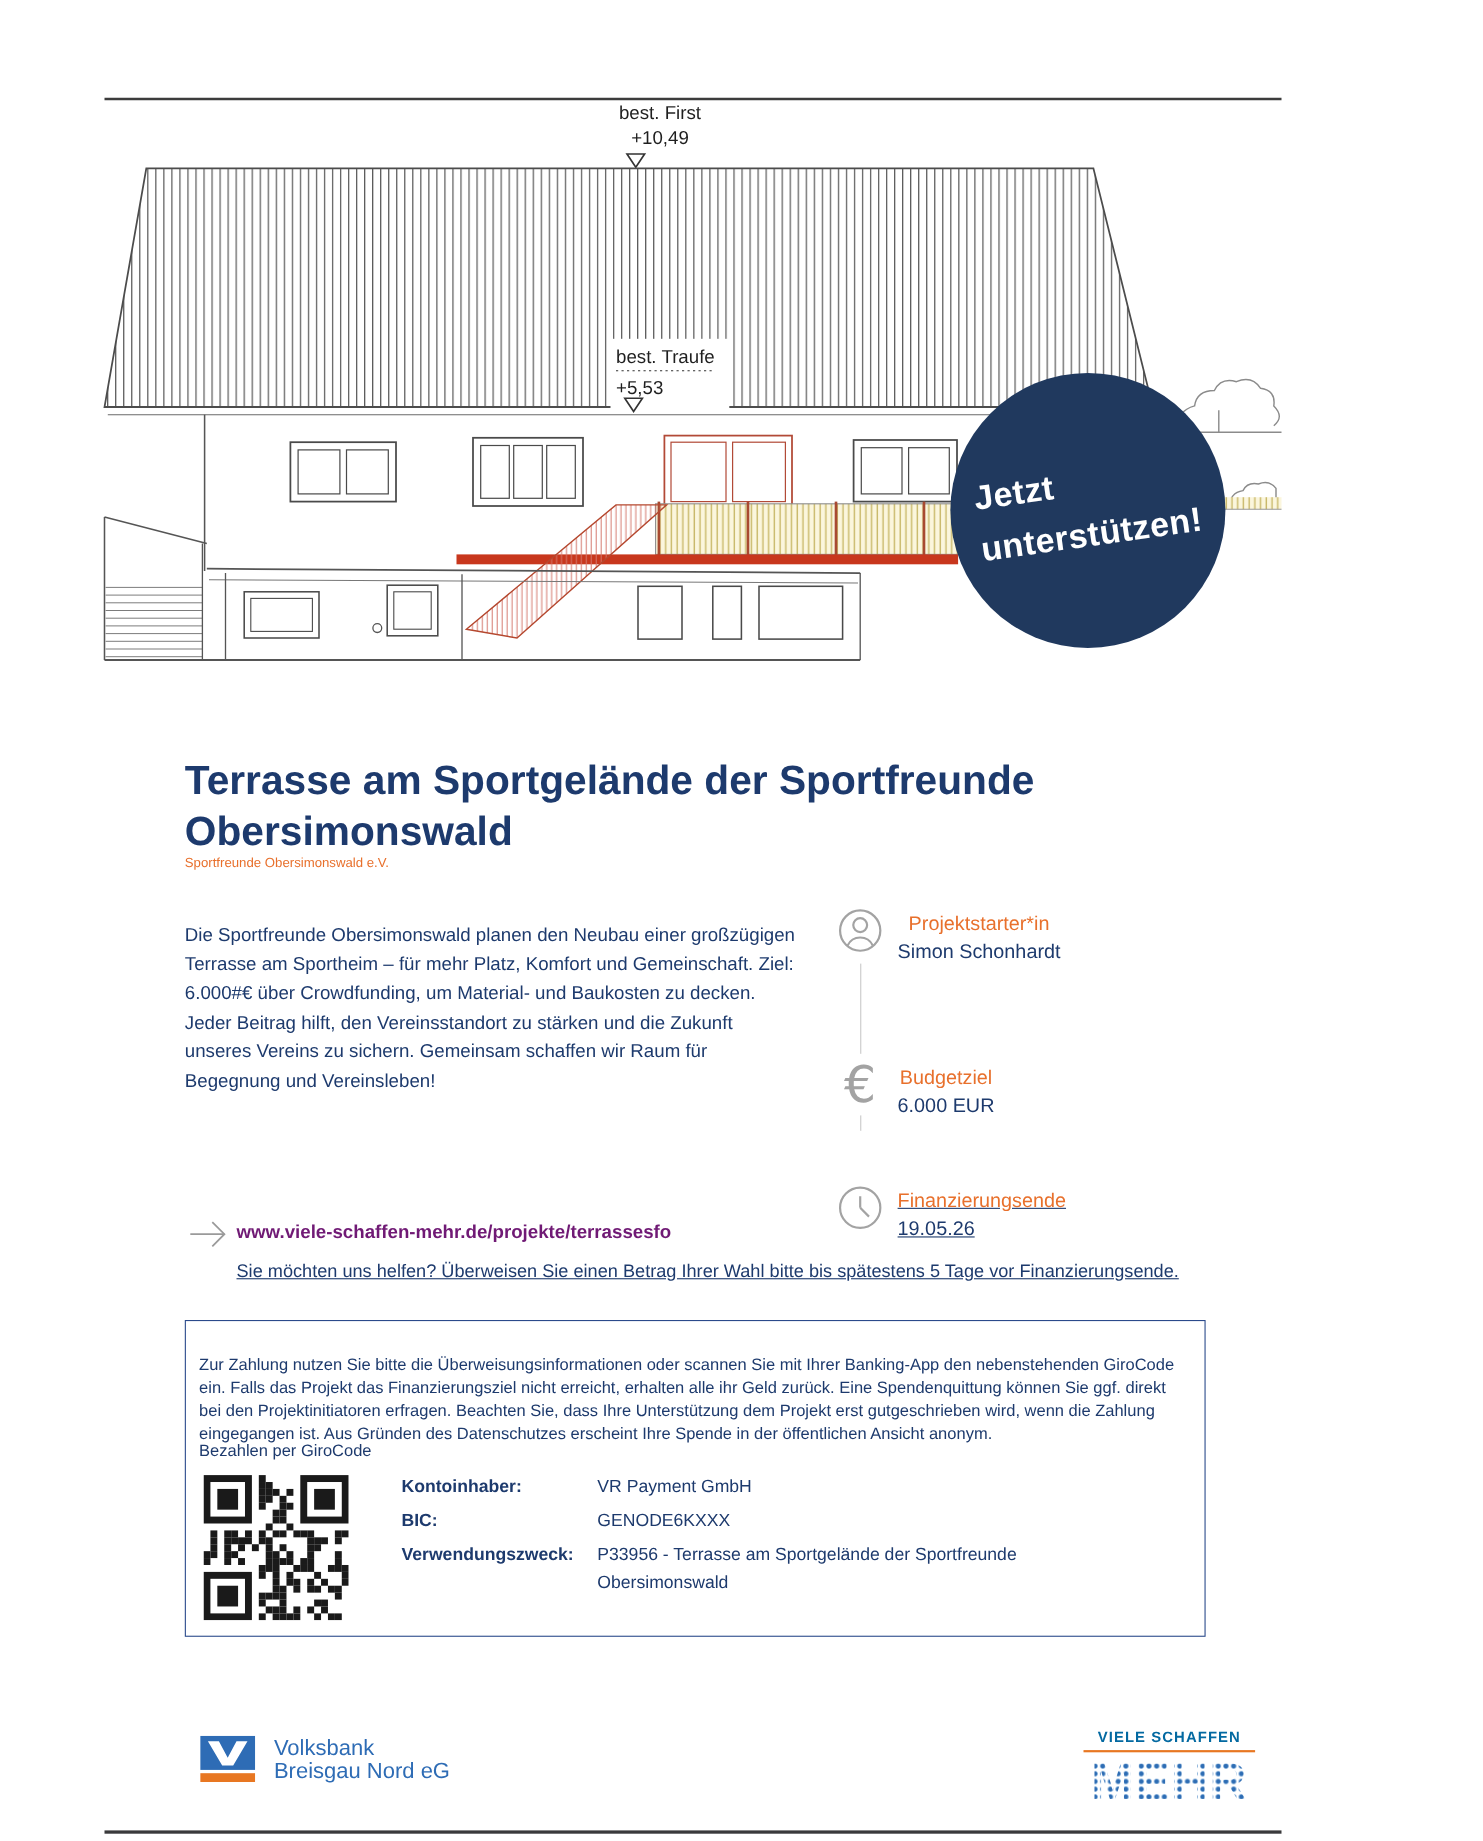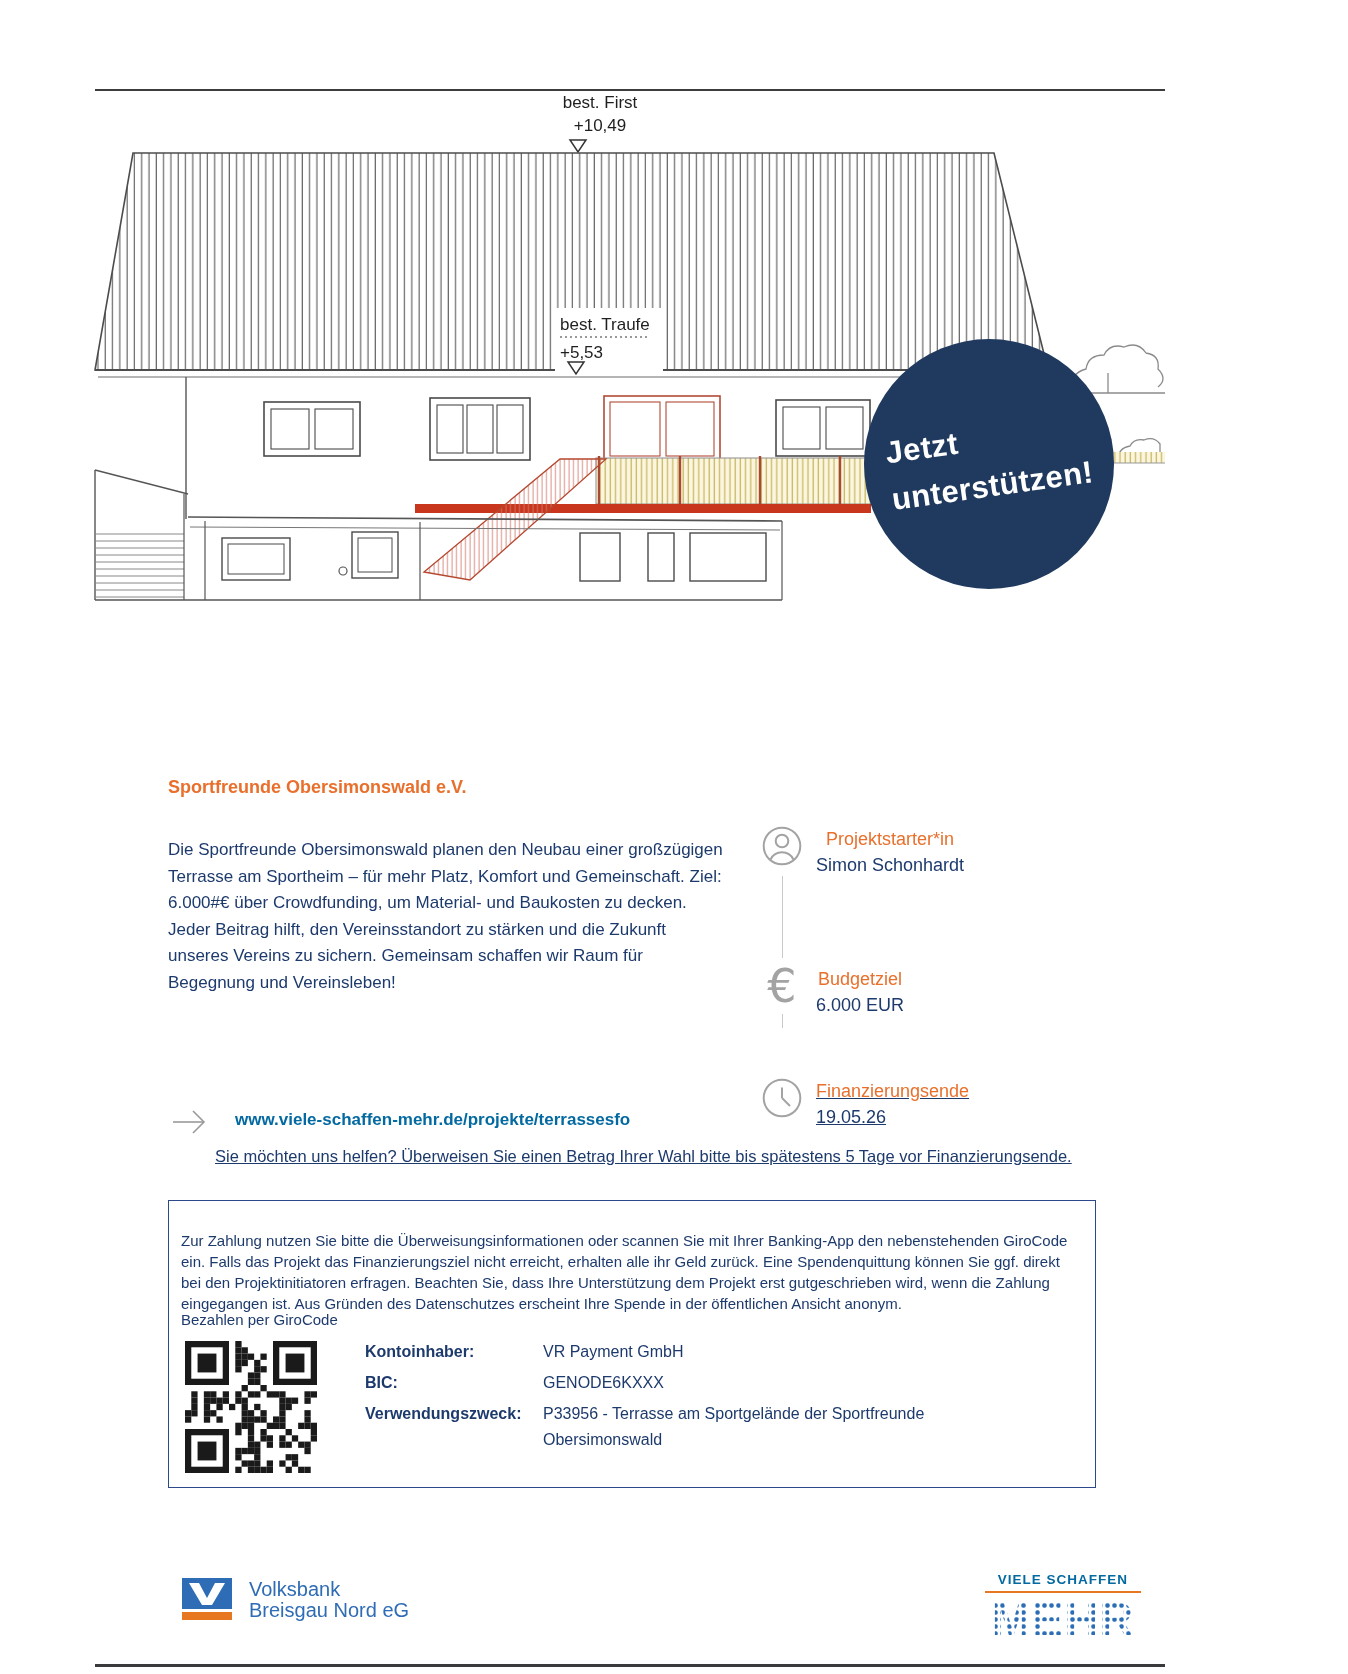--- a/index.html
+++ b/index.html
@@ -11,37 +11,37 @@
   
   .badge{position:absolute;left:864px;top:339px;width:250px;height:250px;border-radius:50%;
          background:#20395e;display:flex;align-items:center;}
   .badge-inner{transform:rotate(-8deg);color:#fff;font-weight:bold;font-size:31px;
                line-height:1.5;padding-left:24px;letter-spacing:.5px;}
   .badge-inner span{display:block;}
 
   
   .title{position:absolute;left:168px;top:662px;width:830px;font-size:37px;line-height:46px;
          font-weight:bold;color:#1d3a6d;}
-  .org{position:absolute;left:168px;top:777px;font-size:18px;font-weight:bold;color:#e8702c;}
+  .org{position:absolute;left:168px;top:777px;font-size:12px;font-weight:normal;color:#e8702c;}
   .desc{position:absolute;left:168px;top:820px;width:556px;font-size:17px;line-height:26.5px;color:#1d3a6d;}
 
   
   .fact{position:absolute;left:762px;display:flex;align-items:flex-start;gap:14px;}
   .fact-icon{width:40px;height:40px;flex:none;}
   .euro-glyph{display:block;width:40px;height:40px;font-size:46px;line-height:40px;color:#a3a3a3;
               text-align:center;font-family:"DejaVu Sans",sans-serif;}
   .fact-label{font-size:18px;color:#e8702c;line-height:26px;text-align:center;}
   .fact-value{font-size:18px;color:#1d3a6d;line-height:26px;}
   .vline{position:absolute;left:782px;width:1px;background:#c9c9c9;}
   .vline1{top:876px;height:82px;}
   .vline2{top:1014px;height:14px;}
 
   
   .arrow{position:absolute;left:172px;top:1108px;}
-  .url{position:absolute;left:215px;top:1110px;font-size:17px;font-weight:bold;color:#0369a1;margin-left:20px;}
+  .url{position:absolute;left:215px;top:1110px;font-size:17px;font-weight:bold;color:#701a75;}
   .note{position:absolute;left:215px;top:1147px;font-size:16.5px;color:#1d3a6d;text-decoration:underline;}
 
   
   .paybox{position:absolute;left:168px;top:1200px;width:928px;height:288px;border:1.5px solid #2b4a8b;
           box-sizing:border-box;}
   .paybox-info{position:absolute;left:12px;top:14px;width:898px;font-size:15px;line-height:21px;color:#1d3a6d;}
   .giro-label{position:absolute;left:12px;top:110px;font-size:15px;color:#1d3a6d;}
   .qr{position:absolute;left:16px;top:140px;width:132px;height:132px;}
   .paytable{position:absolute;left:182px;top:138px;width:730px;}
   .payrow{display:flex;margin-bottom:5px;margin-left:14px;}
@@ -176,20 +176,21 @@
     <line x1="1105" y1="463" x2="1165" y2="463" stroke="#999" stroke-width="1"></line>
   </svg>
 
   <div class="badge">
     <div class="badge-inner">
       <span>Jetzt</span>
       <span>unterstützen!</span>
     </div>
   </div>
 
+  <h1 class="title">Terrasse am Sportgelände der Sportfreunde Obersimonswald</h1>
   <div class="org">Sportfreunde Obersimonswald e.V.</div>
   <p class="desc">Die Sportfreunde Obersimonswald planen den Neubau einer großzügigen Terrasse am Sportheim – für mehr Platz, Komfort und Gemeinschaft. Ziel: 6.000#€ über Crowdfunding, um Material- und Baukosten zu decken. Jeder Beitrag hilft, den Vereinsstandort zu stärken und die Zukunft unseres Vereins zu sichern. Gemeinsam schaffen wir Raum für Begegnung und Vereinsleben!</p>
 
   <div class="fact" style="top:826px;">
     <svg class="fact-icon" viewBox="0 0 40 40">
       <circle cx="20" cy="20" r="18.3" fill="none" stroke="#a3a3a3" stroke-width="2"></circle>
       <circle cx="20" cy="15" r="6.3" fill="none" stroke="#a3a3a3" stroke-width="2"></circle>
       <path d="M8.6,33.5 a12.6,12.6 0 0 1 22.8,0" fill="none" stroke="#a3a3a3" stroke-width="2"></path>
     </svg>
     <div>

